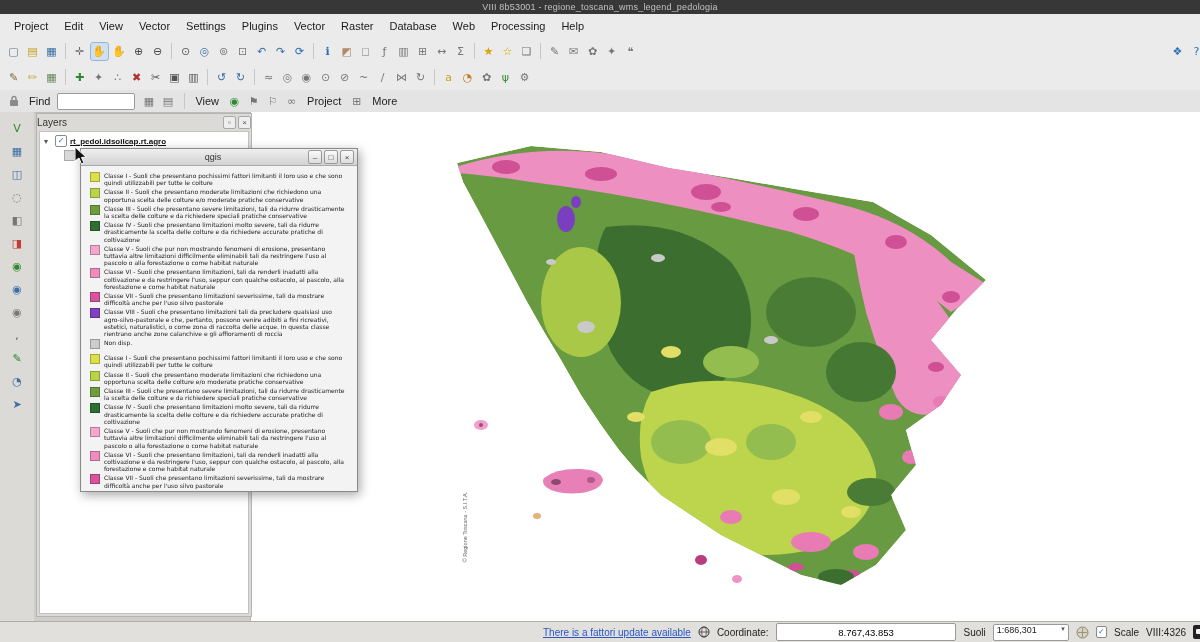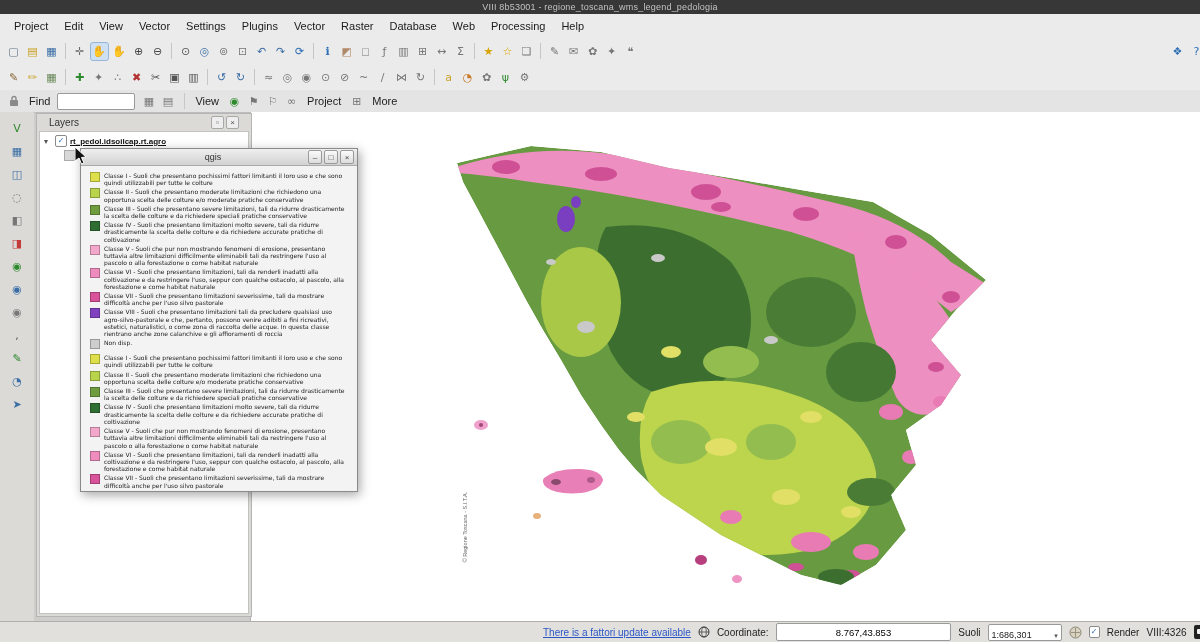--- a/index.html
+++ b/index.html
@@ -27,21 +27,21 @@
   .qb-input{width:70px;height:15px;border:1px solid #9a9a9a;border-radius:2px;background:#fff;
             font-size:9px;padding:0 3px;font-family:"Liberation Sans",sans-serif}
 
   
   .left-toolbar{position:absolute;left:0;top:112px;width:34px;height:510px;background:#dcdad7;
                 display:flex;flex-direction:column;align-items:center;padding-top:8px;gap:6px}
 
   
   .layers-panel{position:absolute;left:36px;top:113px;width:214px;height:502px;background:#dcdad7;
                 border:1px solid #b5b5b5}
-  .panel-header{height:16px;display:flex;align-items:center;padding:0 12px;background:#dcdad7}
+  .panel-header{height:16px;display:flex;align-items:center;padding:0 0;background:#dcdad7}
   .panel-title{font-size:10px;color:#333;flex:1}
   .panel-btn{width:11px;height:11px;font-size:8px;display:flex;align-items:center;justify-content:center;
              border:1px solid #a8a8a8;background:#eee;color:#555;margin-left:2px;border-radius:2px}
   .panel-body{position:absolute;left:2px;right:2px;top:17px;bottom:2px;background:#fff;border:1px solid #c2c2c2}
   .layer-row{display:flex;align-items:center;gap:3px;padding:3px 2px 1px 4px}
   .expander{font-size:8px;color:#555;width:8px}
   .cb{width:10px;height:10px;background:#fff;border:1px solid #8a8a8a;border-radius:2px;display:flex;
       align-items:center;justify-content:center;font-size:8px;color:#2d6fb5;line-height:1}
   .layer-label{font-size:8px;font-weight:bold;text-decoration:underline;color:#111;white-space:nowrap}
   .layer-child{width:9px;height:9px;background:#d8d8d8;border:1px solid #aaa;margin:2px 0 0 24px}
@@ -67,21 +67,21 @@
 
   
   .statusbar{position:absolute;left:0;bottom:0;width:100%;height:20px;background:#e2e0dd;
              border-top:1px solid #b0aeab;display:flex;align-items:center;padding:0 6px;gap:7px}
   .sb-spacer{width:530px;flex:none}
   .plugin-link{font-size:10px;color:#2a56c6;text-decoration:underline;cursor:pointer;white-space:nowrap}
   .sb-label{font-size:10px;color:#222;white-space:nowrap}
   .coord-input{width:190px;height:14px;border:1px solid #9a9a9a;border-radius:2px;background:#fff;
                text-align:center;font-size:9.5px;font-family:"Liberation Sans",sans-serif}
   .scale-combo{width:74px;height:15px;background:#fff;border:1px solid #9a9a9a;border-radius:2px;
-               display:flex;align-items:flex-end;justify-content:space-between;padding:0 3px;font-size:9px}
+               display:flex;align-items:flex-start;justify-content:space-between;padding:0 3px;font-size:9px}
   .combo-arrow{font-size:7px;color:#555}
   .sb-icon{display:flex;align-items:center}
   .msg-icon{width:14px;height:14px;background:#222;border-radius:2px;position:relative}
   .msg-icon::after{content:"";position:absolute;left:3px;top:4px;width:8px;height:5px;background:#f5f5f5;border-radius:1px}
 
   .cursor{position:absolute;left:74px;top:146px;z-index:40;pointer-events:none}
 </style>
 </head>
 <body>
 
@@ -441,16 +441,16 @@
   </span>
   <span class="sb-icon">
     <svg width="13" height="13" viewBox="0 0 13 13">
         <circle cx="6.5" cy="6.5" r="5.5" fill="#d8d2c0" stroke="#8a8470"></circle>
         <path d="M2,6.5 H11 M6.5,2 V11" stroke="#8a8470" stroke-width=".8"></path>
       </svg>
   </span>
   <span class="cb">
       <span>✓</span>
     </span>
-  <span class="sb-label">Render</span>
+  <span class="sb-label">Scale</span>
   <span class="sb-label">VIII:4326</span>
   <span class="msg-icon"></span>
 </div>
 
 </body></html>

